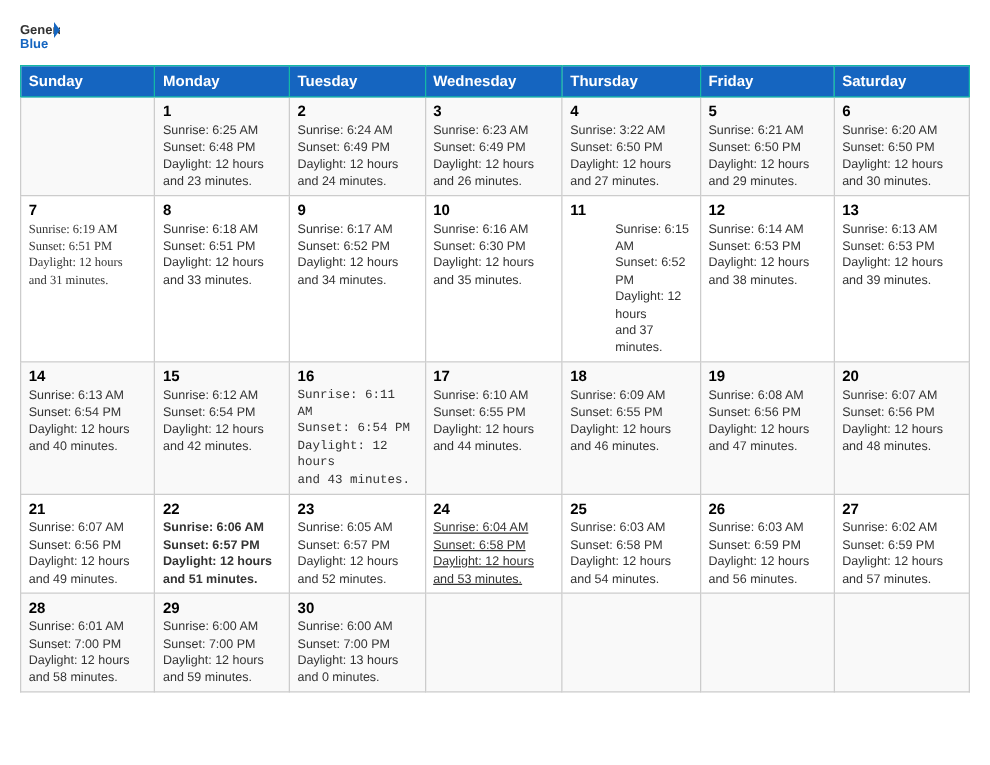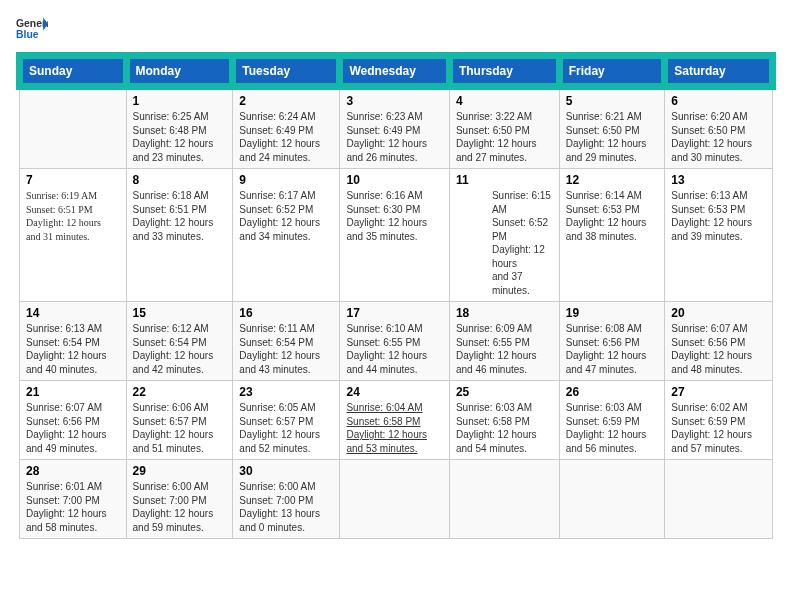--- a/index.html
+++ b/index.html
@@ -47,21 +47,21 @@
       border-collapse: collapse;
       font-size: 11px;
     }
     thead tr th {
       background-color: #1565c0;
       color: #fff;
       text-align: left;
       padding: 5px 6px;
       font-size: 12px;
       font-weight: bold;
-      border: 7px solid #14b8a6;
+      border: 1px solid #14b8a6;
     }
     tbody tr td {
       border: 1px solid #ccc;
       padding: 4px 6px;
       vertical-align: top;
       width: 113px;
       min-height: 70px;
     }
     tbody tr td .day-num {
       font-weight: bold;
@@ -221,21 +221,21 @@
           </td>
           <td>
             <span class="day-num">15</span>
             <div class="day-info" style="white-space: pre-line;">Sunrise: 6:12 AM
 Sunset: 6:54 PM
 Daylight: 12 hours
 and 42 minutes.</div>
           </td>
           <td>
             <span class="day-num">16</span>
-            <div class="day-info" style="white-space: pre-line;">Sunrise: 6:11 AM
+            <div class="day-info" style="white-space: pre-line; font-family: Liberation Mono, monospace;">Sunrise: 6:11 AM
 Sunset: 6:54 PM
 Daylight: 12 hours
 and 43 minutes.</div>
           </td>
           <td>
             <span class="day-num">17</span>
             <div class="day-info" style="white-space: pre-line;">Sunrise: 6:10 AM
 Sunset: 6:55 PM
 Daylight: 12 hours
 and 44 minutes.</div>
@@ -265,21 +265,21 @@
         <tr>
           <td>
             <span class="day-num">21</span>
             <div class="day-info" style="white-space: pre-line;">Sunrise: 6:07 AM
 Sunset: 6:56 PM
 Daylight: 12 hours
 and 49 minutes.</div>
           </td>
           <td>
             <span class="day-num">22</span>
-            <div class="day-info" style="white-space: pre-line;">Sunrise: 6:06 AM
+            <div class="day-info" style="white-space: pre-line; font-weight: bold;">Sunrise: 6:06 AM
 Sunset: 6:57 PM
 Daylight: 12 hours
 and 51 minutes.</div>
           </td>
           <td>
             <span class="day-num">23</span>
             <div class="day-info" style="white-space: pre-line;">Sunrise: 6:05 AM
 Sunset: 6:57 PM
 Daylight: 12 hours
 and 52 minutes.</div>

